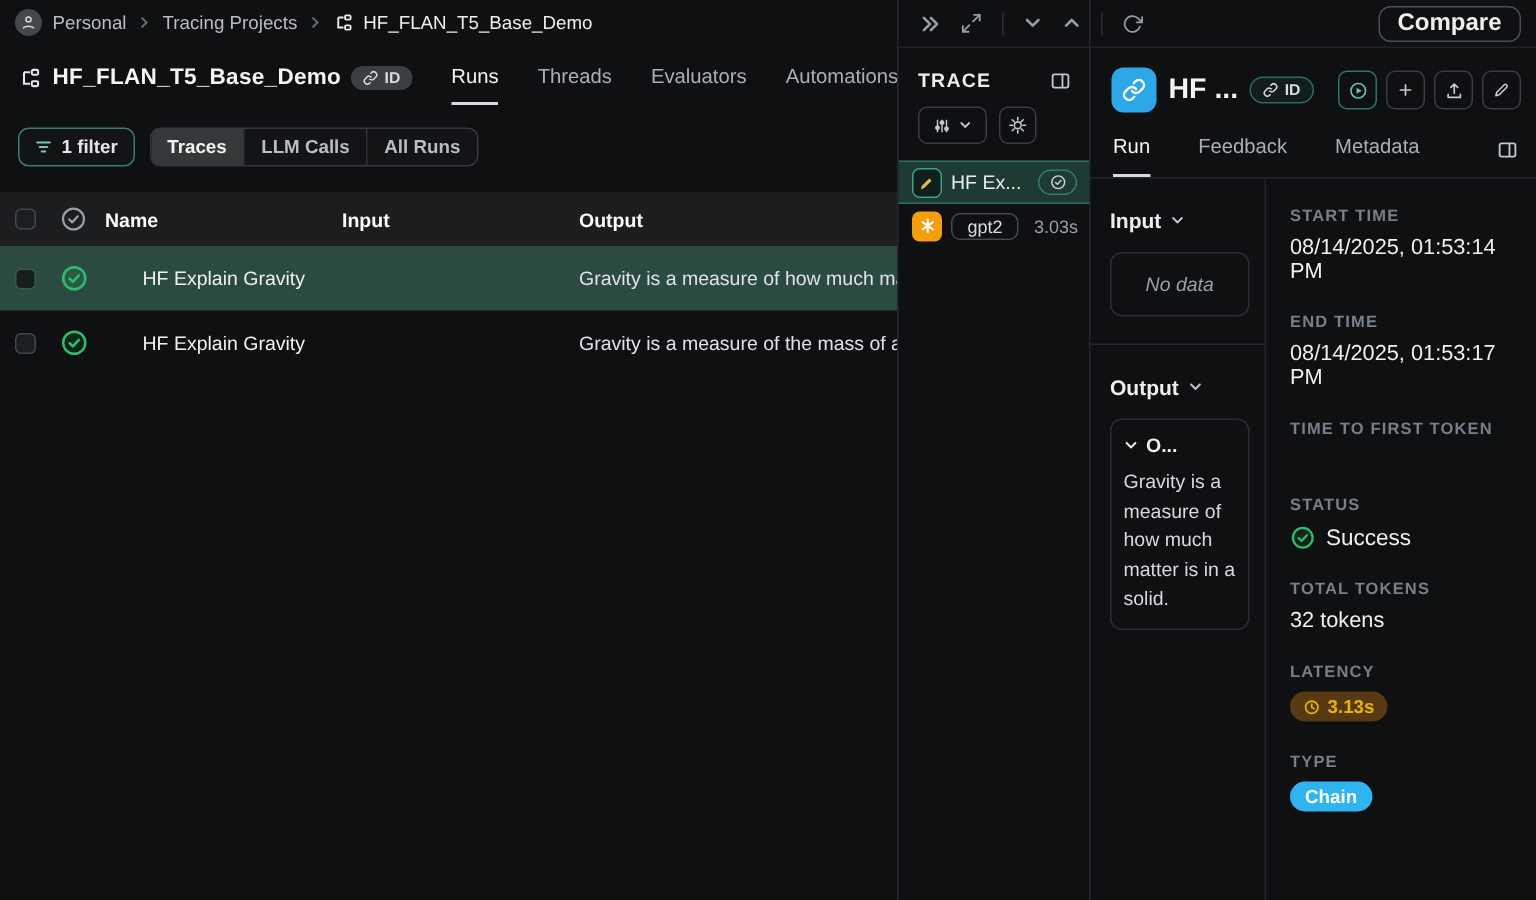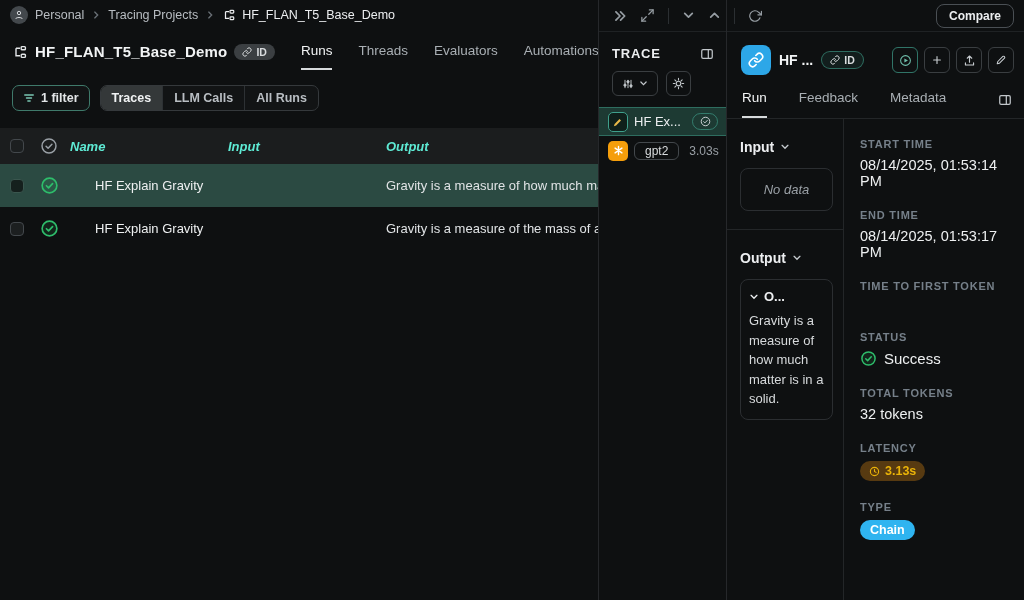--- a/index.html
+++ b/index.html
@@ -30,38 +30,38 @@
     border-radius:7px; font-size:12.5px; font-weight:600; color:#e3e6e8; background:#121415; border:1px solid #3e4245; }
   .pill-btn.teal { border-color:#3f7a6b; }
   .pill-btn.teal .fic { color:#79c6b2; }
   .segmented { display:flex; height:26px; border:1px solid #35393c; border-radius:7px; overflow:hidden; background:#121415; }
   .seg { padding:0 11px; display:flex; align-items:center; font-size:12.5px; font-weight:600; color:#b9bec3; border-left:1px solid #2d3134; cursor:pointer; }
   .seg:first-child { border-left:none; }
   .seg.active { background:#343839; color:#f0f2f3; }
 
   .runs-table { margin-top:17px; }
   .trow { display:grid; grid-template-columns:36px 34px 158px 158px minmax(0,1fr); align-items:center; }
-  .thead { height:36px; background:#1b1d1e; color:#5eead4; font-size:13px; font-weight:700;font-style:italic; }
+  .thead { height:36px; background:#1b1d1e; color:#ffffff; font-size:13px; font-weight:700; }
   .tbody-row { height:43px; font-size:13px; cursor:pointer; }
   .tbody-row.selected { background:#2b4a42; }
   .cb { width:14px; height:14px; border-radius:4px; background:#1c1f20; border:1px solid #43484c; margin-left:10px; cursor:pointer; }
   .tbody-row.selected .cb { background:#15201d; border-color:#3a564e; }
   .st-ic { margin-left:4px; color:#9aa0a6; }
   .ok-ic { margin-left:4px; color:#2ebd6b; }
   .cell-name { color:#eef0f1; font-weight:400;margin-left:25px; }
   .cell-out { white-space:nowrap; overflow:hidden; color:#e0e3e5; }
 
   
   .right-toolbar { position:absolute; left:598px; top:0; width:426px; height:32px;
     display:flex; align-items:center; gap:13px; padding:0 10px 0 15px; border-bottom:1px solid #1f2224; }
   .tic { color:#969da3; display:flex; cursor:pointer; }
   .vdiv { width:1px; height:16px; background:#2b2f32; }
   .compare-btn { margin-left:auto; height:24px; padding:0 12px; display:flex; align-items:center;
     border:1px solid #4a4f54; border-radius:8px; background:transparent; color:#eceef0;
-    font-size:12px; font-weight:700; font-family:inherit; cursor:pointer; }
+    font-size:16px; font-weight:700; font-family:inherit; cursor:pointer; }
 
   
   .trace-panel { position:absolute; left:598px; top:0; width:128px; height:600px;
     border-left:1px solid #26282b; padding-top:32px; }
   .trace-head { display:flex; align-items:center; justify-content:space-between; padding:14px 12px 0 13px; }
   .trace-title { font-size:13px; font-weight:700; letter-spacing:.8px; color:#eceef0; }
   .cols-ic { color:#c2c7cb; cursor:pointer; display:flex; }
   .trace-tools { display:flex; gap:8px; margin:10px 0 11px 13px; }
   .tool-btn { height:25px; display:flex; align-items:center; justify-content:center; gap:5px;
     border:1px solid #3a3e41; border-radius:6px; background:transparent; color:#c3c8cc; cursor:pointer; }
@@ -77,21 +77,21 @@
   .model-pill { height:18px; display:flex; align-items:center; padding:0 10px; border:1px solid #43484c;
     border-radius:6px; font-size:12px; color:#d9dcde; }
   .tree-latency { font-size:12px; color:#9aa0a6; margin-left:4px; }
 
   
   .details-panel { position:absolute; left:726px; top:0; width:298px; height:600px;
     border-left:1px solid #26282b; padding-top:32px; display:flex; flex-direction:column; }
   .dp-header { display:flex; align-items:center; gap:8px; padding:13px 10px 0 14px; }
   .run-type-ic { width:30px; height:30px; border-radius:8px; background:#2da7e8; color:#fff;
     display:flex; align-items:center; justify-content:center; flex:none; }
-  .dp-title { font-size:14px; font-weight:700; color:#f2f4f5; white-space:nowrap; }
+  .dp-title { font-size:19px; font-weight:700; color:#f2f4f5; white-space:nowrap; }
   .id-pill.teal { background:rgba(63,160,140,.1); border:1px solid rgba(63,160,140,.6); }
   .dp-actions { margin-left:auto; display:flex; gap:6px; }
   .act-btn { width:26px; height:26px; border-radius:6px; border:1px solid #3a3e41; background:transparent;
     color:#c7ccd0; display:flex; align-items:center; justify-content:center; cursor:pointer; }
   .act-btn.teal { border-color:rgba(63,160,140,.7); color:#6fbfab; }
   .dp-tabs { display:flex; align-items:center; gap:32px; margin-top:15px; padding:0 12px 0 15px; border-bottom:1px solid #232628; }
   .dtab { font-size:13.5px; color:#a9afb4; padding-bottom:11px; border-bottom:2px solid transparent; cursor:pointer; }
   .dtab.active { color:#f2f4f5; border-bottom-color:#d7dadc; }
   .dp-tabs .cols-ic { margin-left:auto; padding-bottom:9px; }
 

